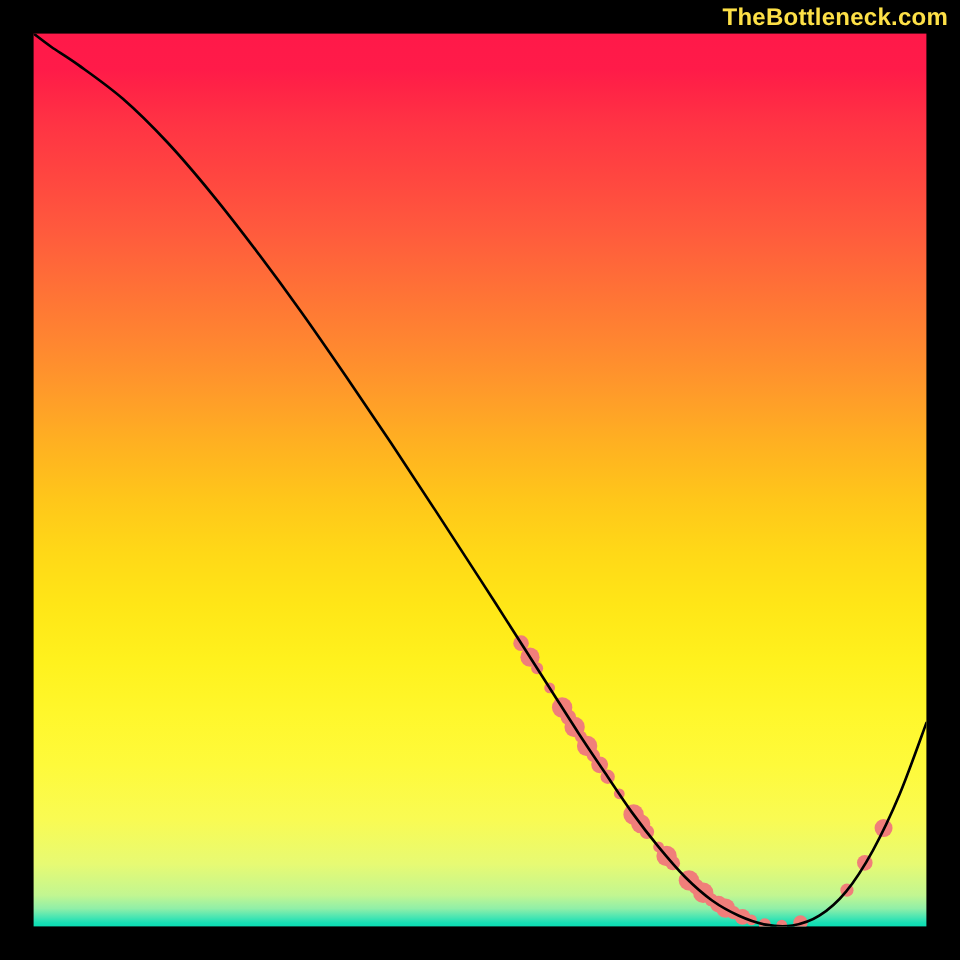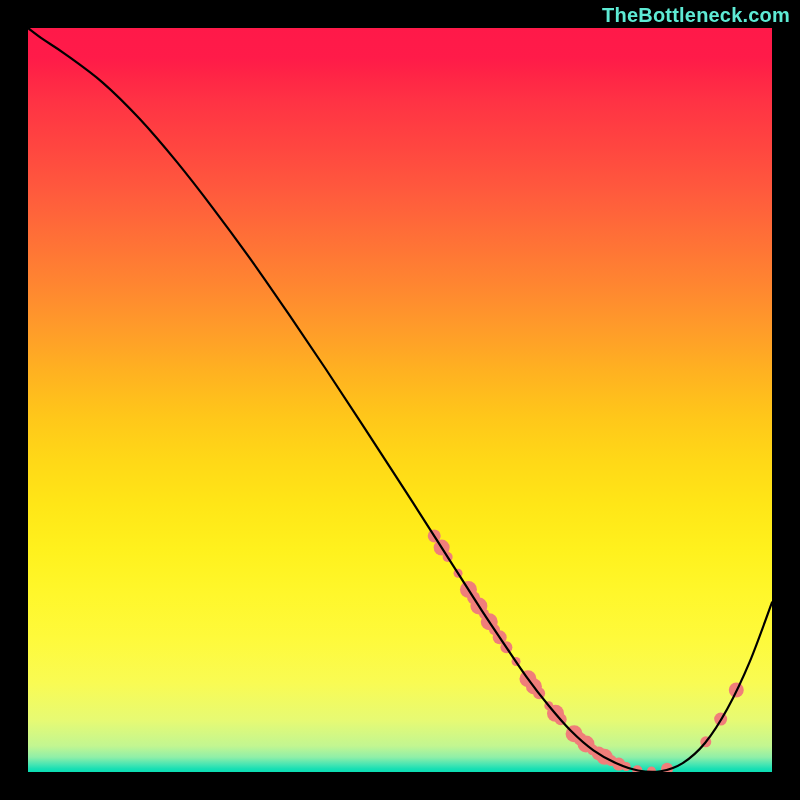--- a/index.html
+++ b/index.html
@@ -8,21 +8,21 @@
     width: 800px;
     height: 800px;
     background: #000000;
     overflow: hidden;
     font-family: Arial, Helvetica, sans-serif;
   }
   .watermark {
     position: absolute;
     top: 4px;
     right: 10px;
-    color: #5eead4;
+    color: #fde047;
     font-size: 20px;
     font-weight: 600;
     letter-spacing: 0.2px;
     z-index: 20;
   }
   .plot-area {
     position: absolute;
     left: 28px;
     top: 28px;
     width: 744px;

